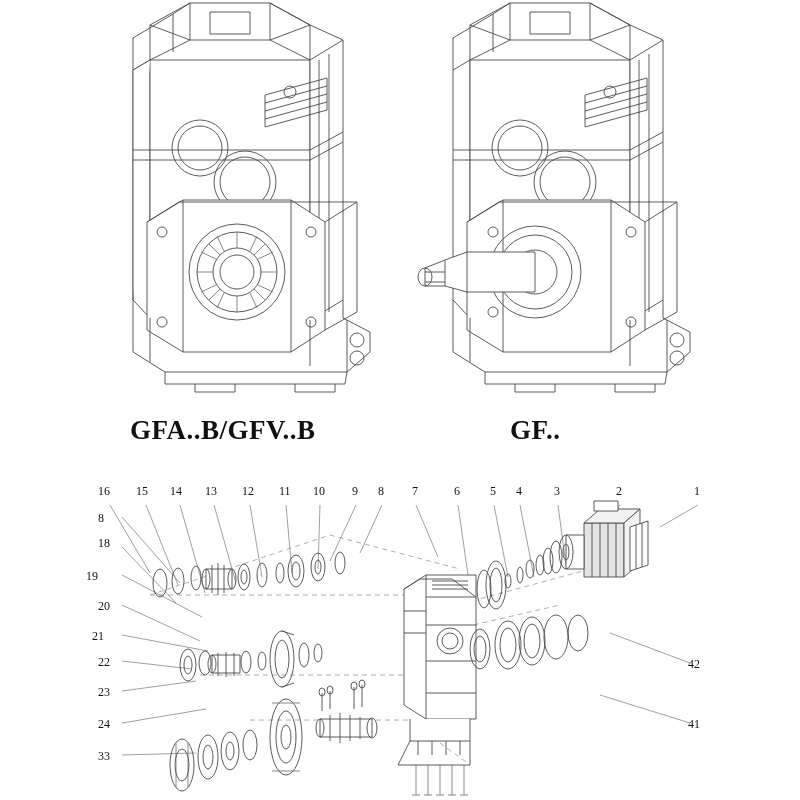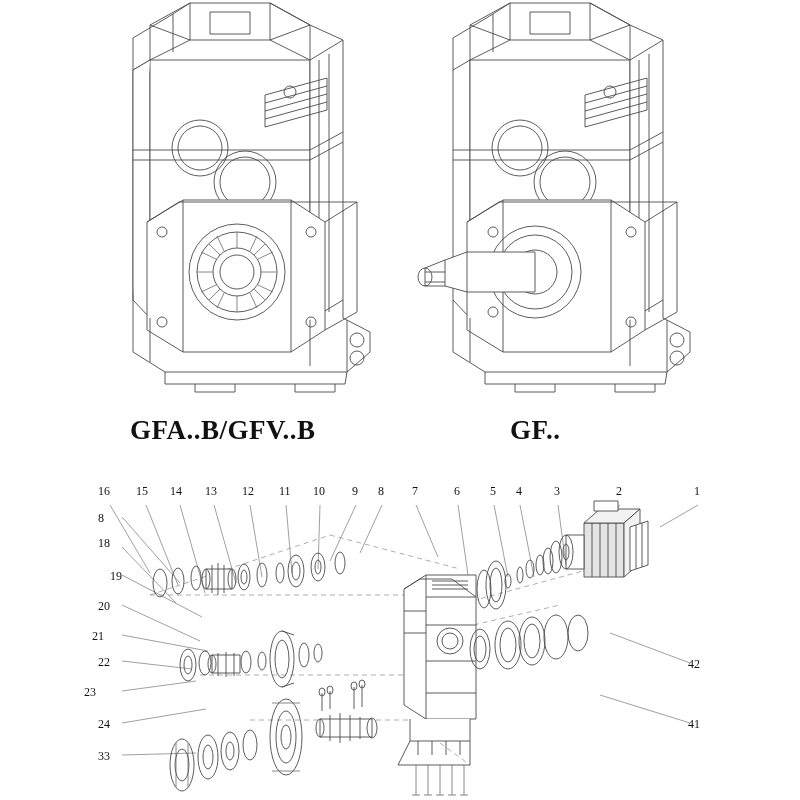--- a/index.html
+++ b/index.html
@@ -406,25 +406,25 @@
     <div class="lbl" style="left:412px;top:19px;">7</div>
     <div class="lbl" style="left:454px;top:19px;">6</div>
     <div class="lbl" style="left:490px;top:19px;">5</div>
     <div class="lbl" style="left:516px;top:19px;">4</div>
     <div class="lbl" style="left:554px;top:19px;">3</div>
     <div class="lbl" style="left:616px;top:19px;">2</div>
     <div class="lbl" style="left:694px;top:19px;">1</div>
 
     <div class="lbl" style="left:98px;top:46px;">8</div>
     <div class="lbl" style="left:98px;top:63px;margin-top:8px;">18</div>
-    <div class="lbl" style="left:110px;top:104px;">19</div>
+    <div class="lbl" style="left:86px;top:104px;">19</div>
     <div class="lbl" style="left:98px;top:134px;">20</div>
     <div class="lbl" style="left:92px;top:164px;">21</div>
     <div class="lbl" style="left:98px;top:190px;">22</div>
-    <div class="lbl" style="left:84px;top:220px;">23</div>
+    <div class="lbl" style="left:98px;top:220px;">23</div>
     <div class="lbl" style="left:98px;top:252px;">24</div>
     <div class="lbl" style="left:98px;top:284px;">33</div>
 
     <div class="lbl" style="left:688px;top:192px;">42</div>
     <div class="lbl" style="left:688px;top:252px;text-align:right;">41</div>
   </div>
 
 </div>
 
 </body></html>

